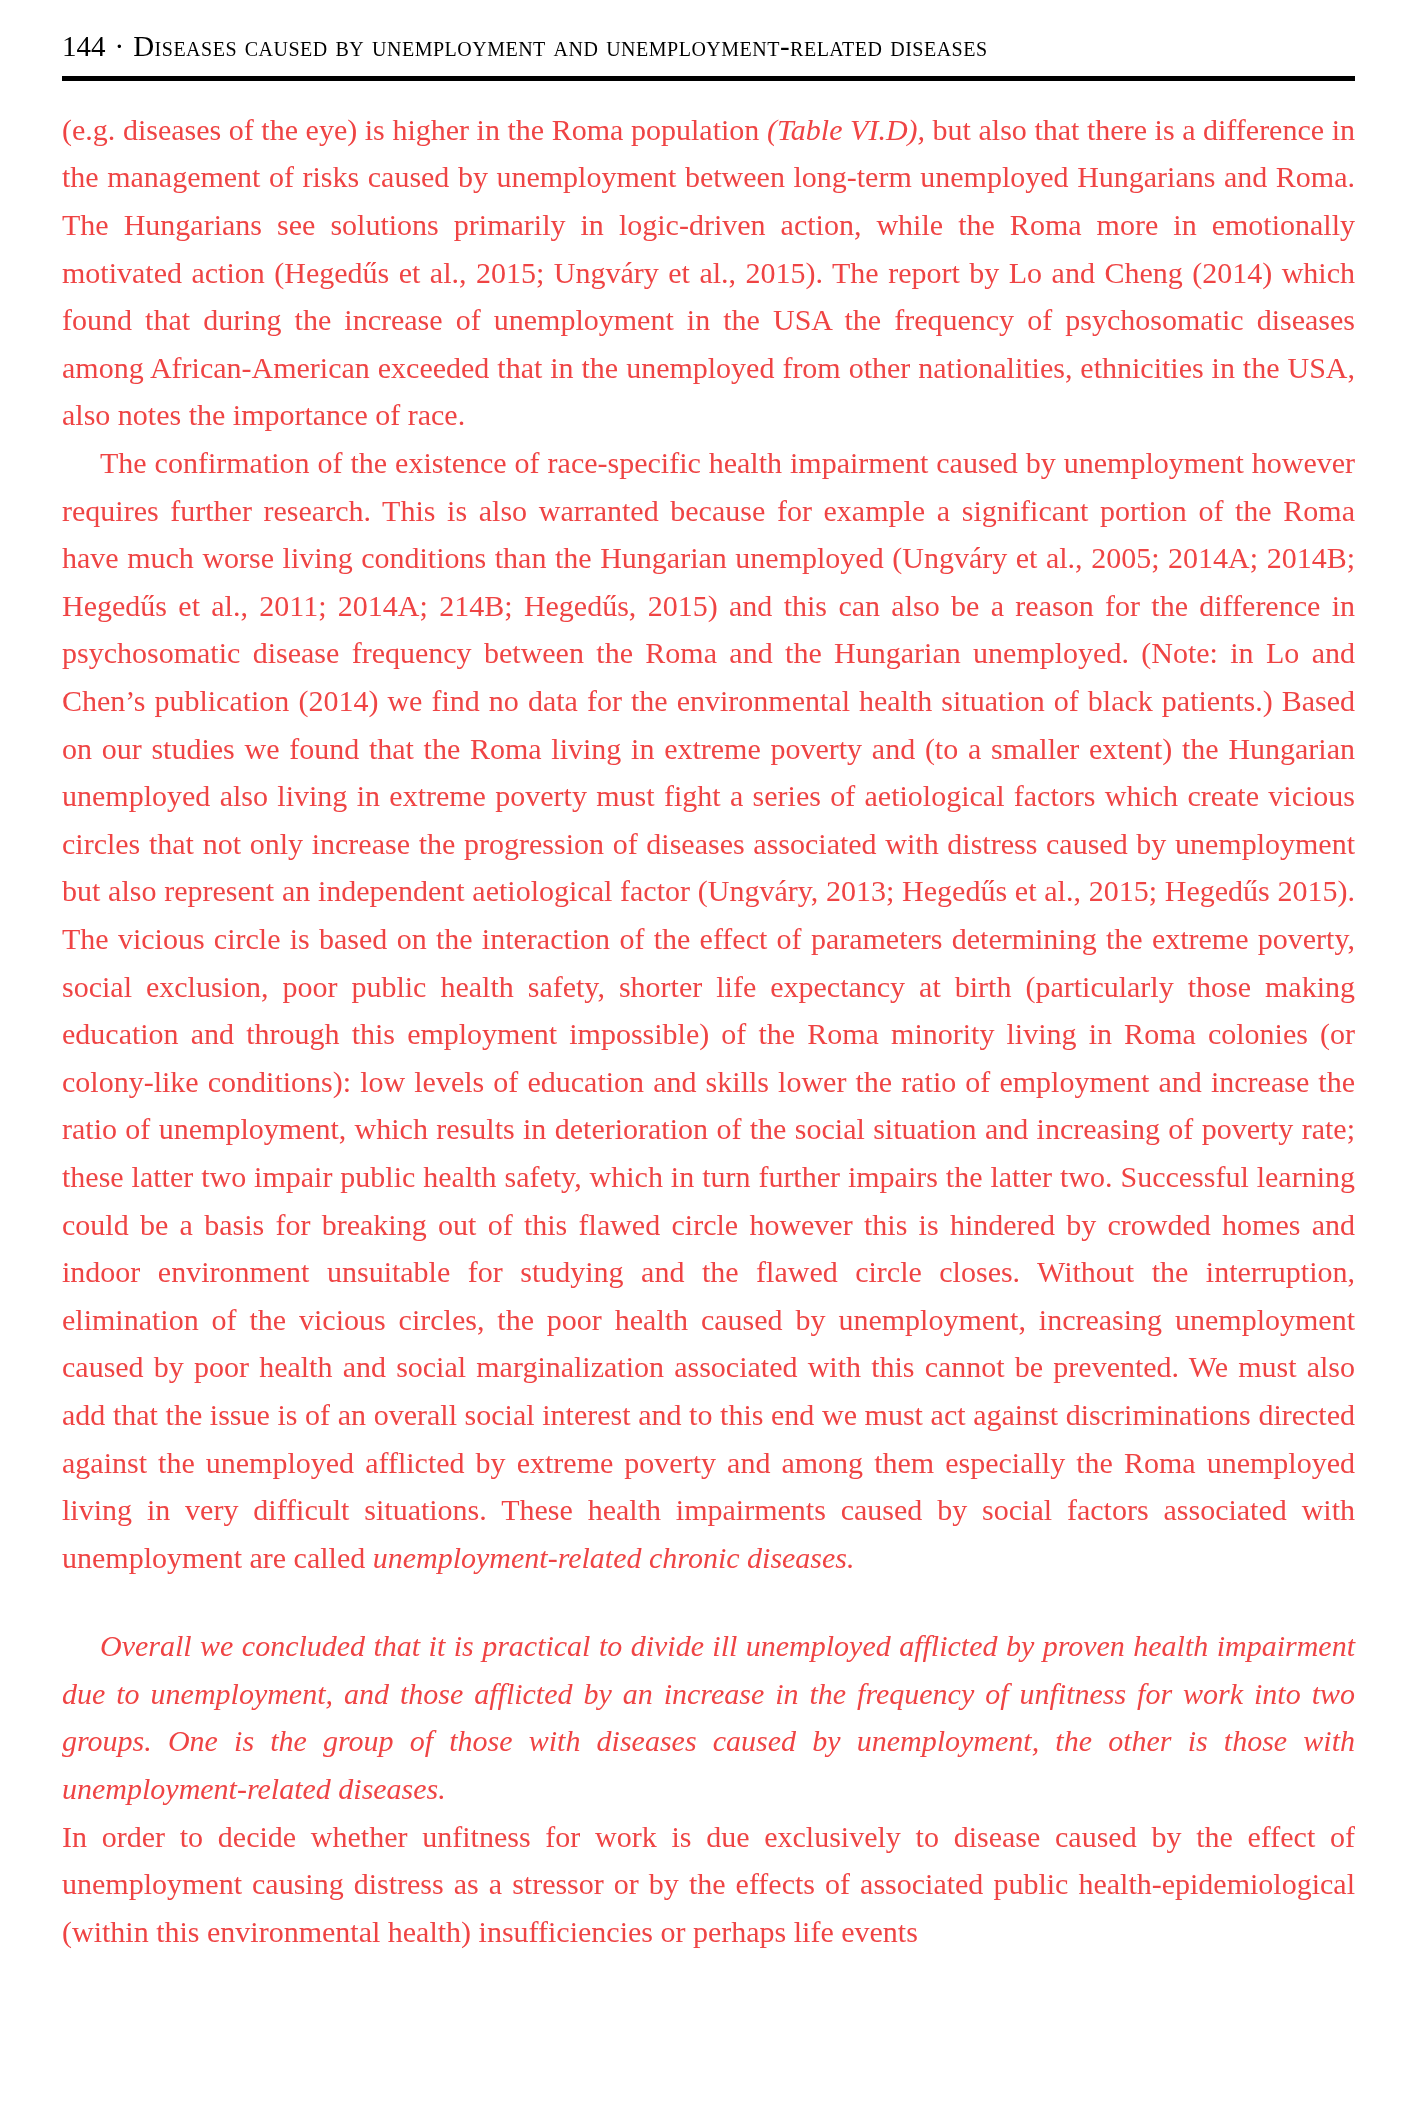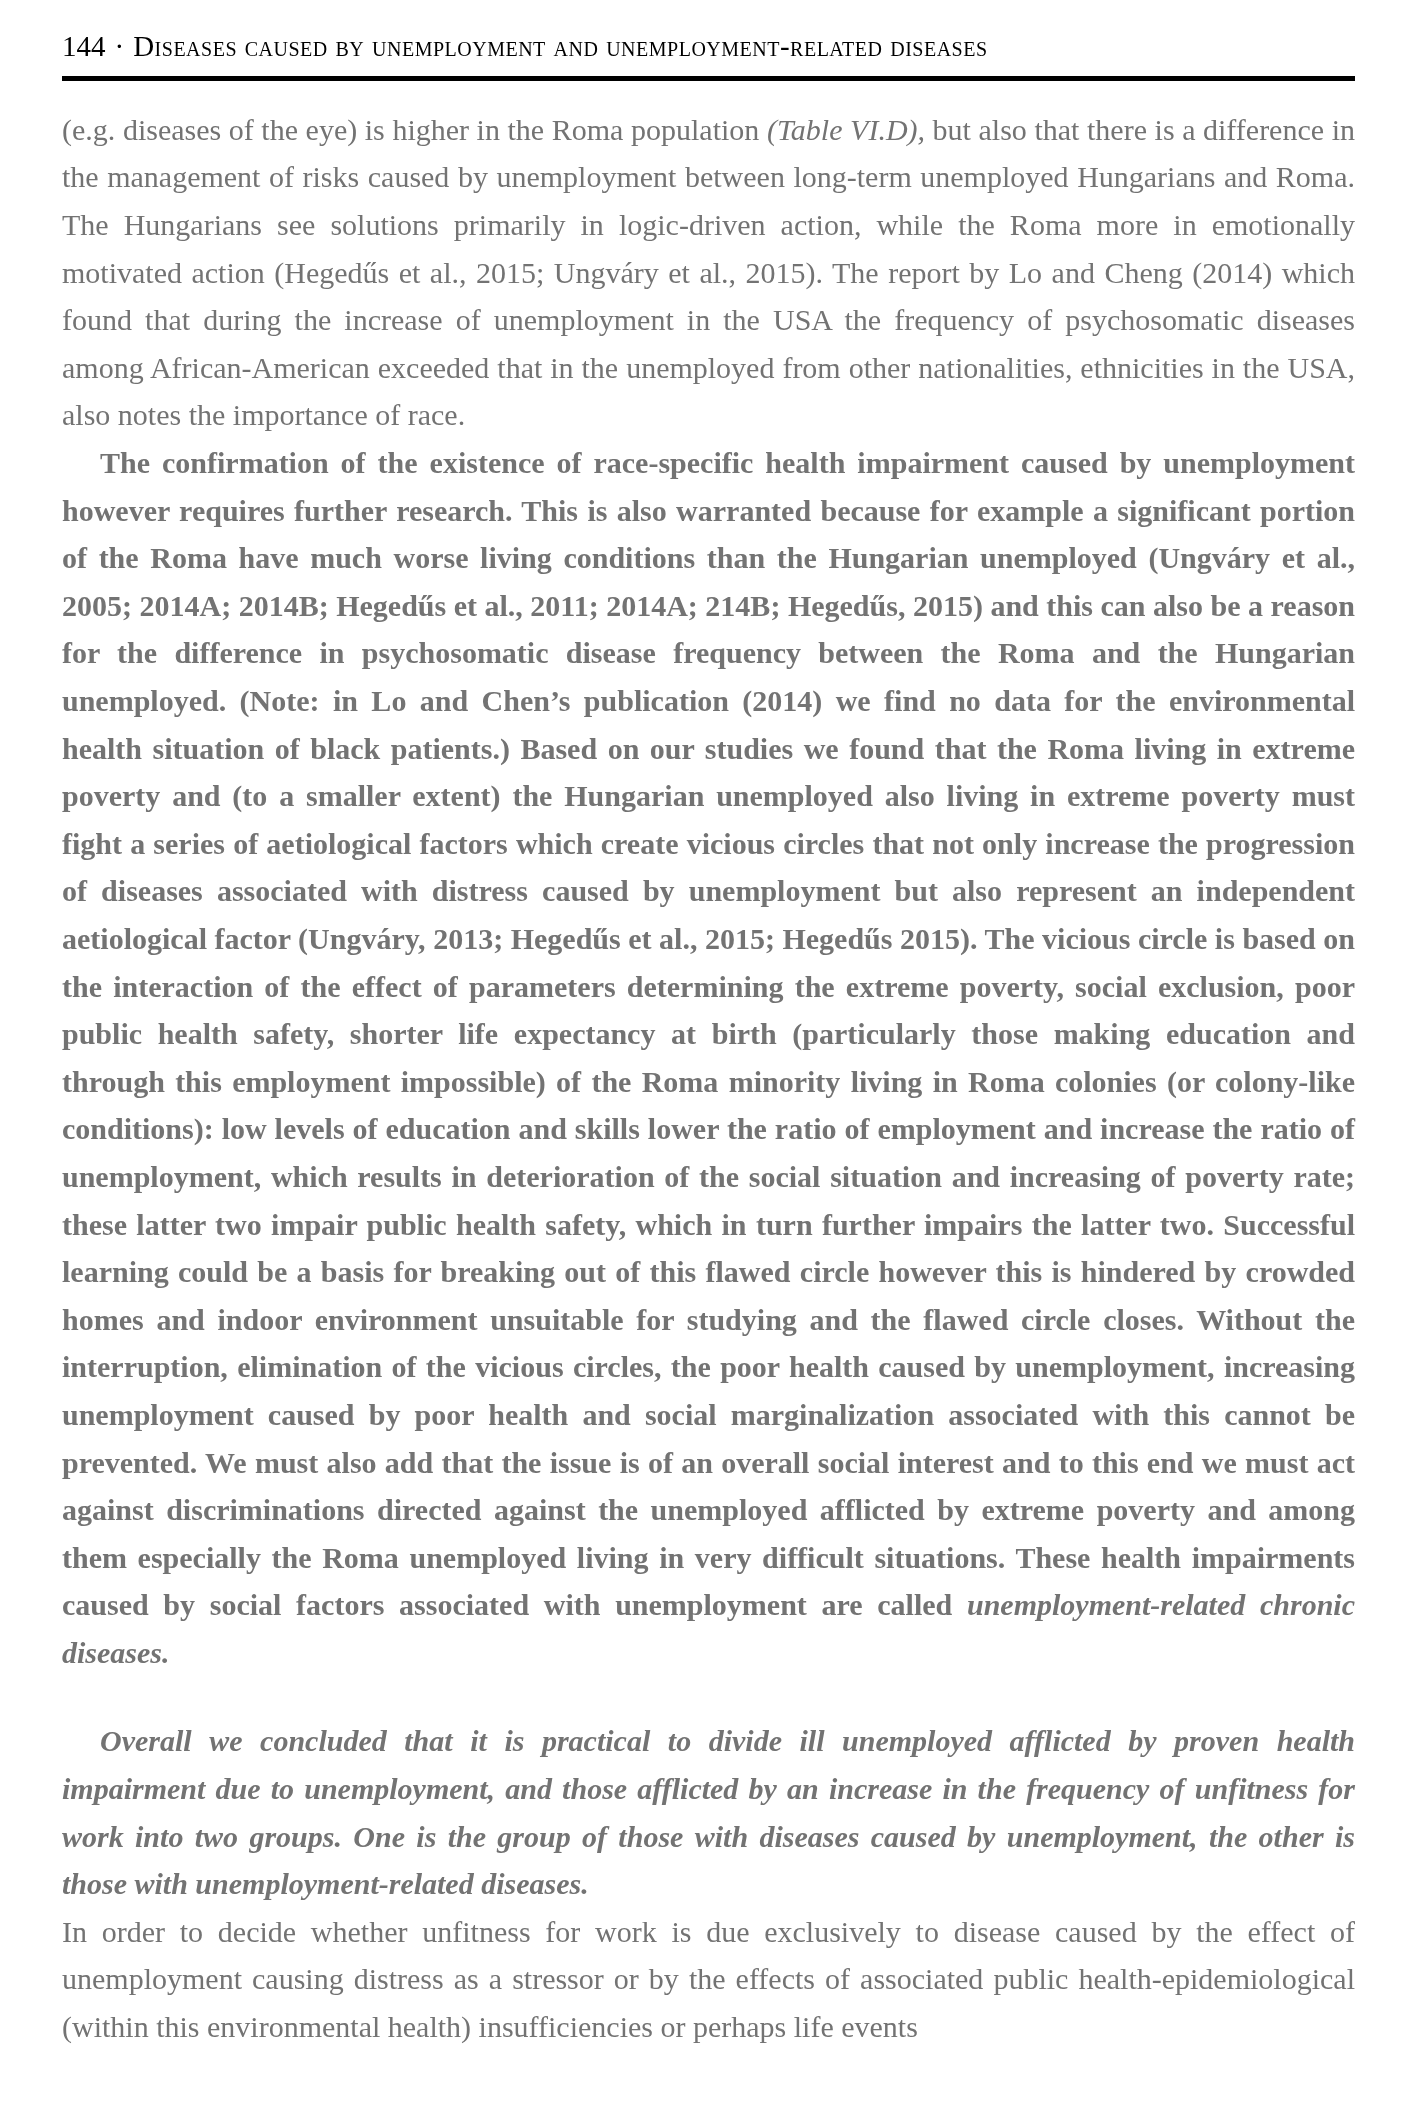--- a/index.html
+++ b/index.html
@@ -40,29 +40,28 @@
     margin: 13px 0 0 0;
     width: 1293px;
   }
   .body-text {
     margin-top: 25px;
     width: 1293px;
     font-size: 30px;
     line-height: 47.6px;
     text-align: justify;
     text-justify: inter-word;
-    color: #737373;
+    color: #ef4444;
   }
   .body-text p {
     margin: 0;
     padding: 0;
   }
   .body-text p.indent {
     text-indent: 38px;
-    font-weight: bold;
   }
   .body-text p.space-before {
     margin-top: 41px;
   }
   .body-text .it {
     font-style: italic;
   }
 </style>
 </head>
 <body>

